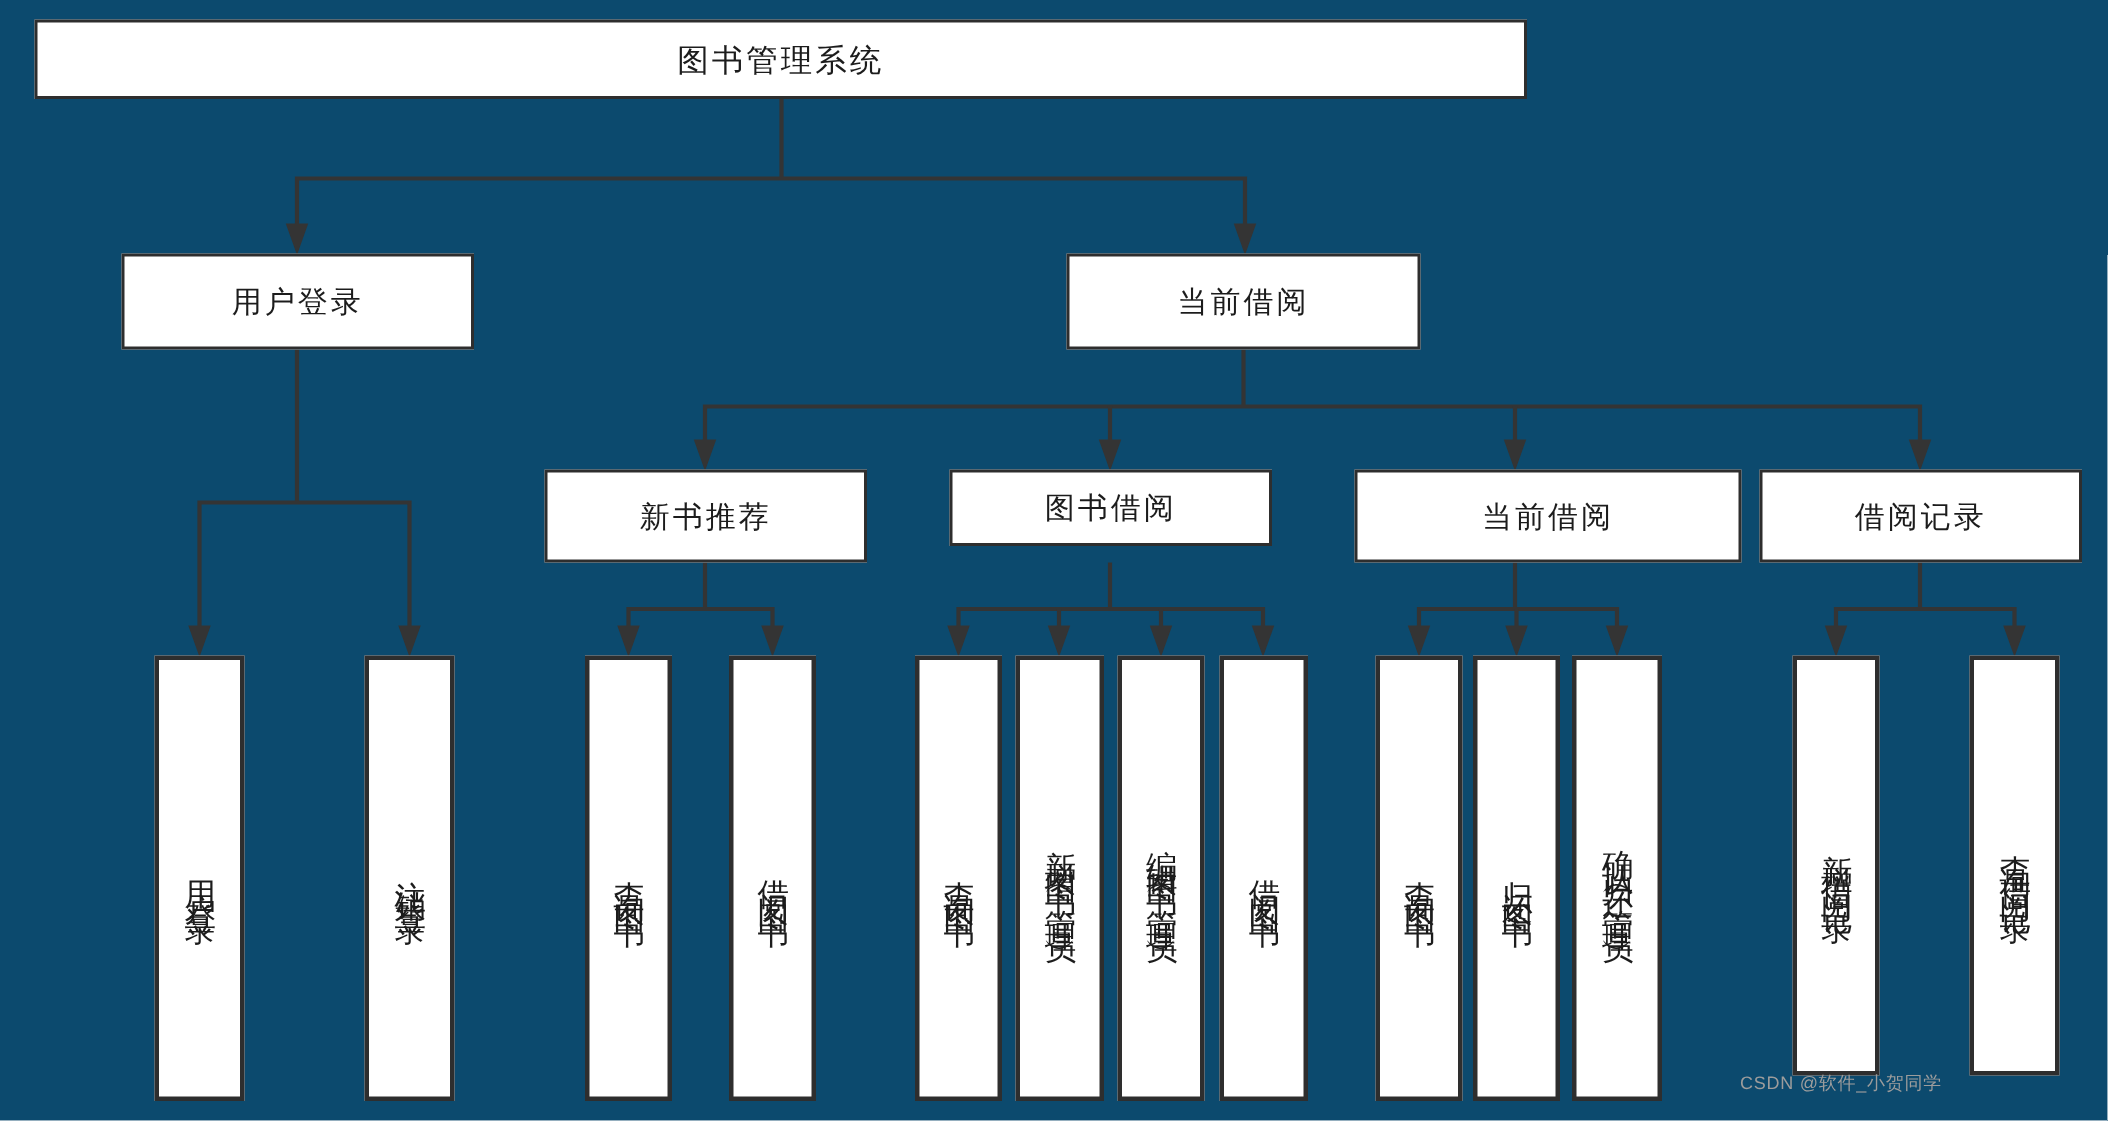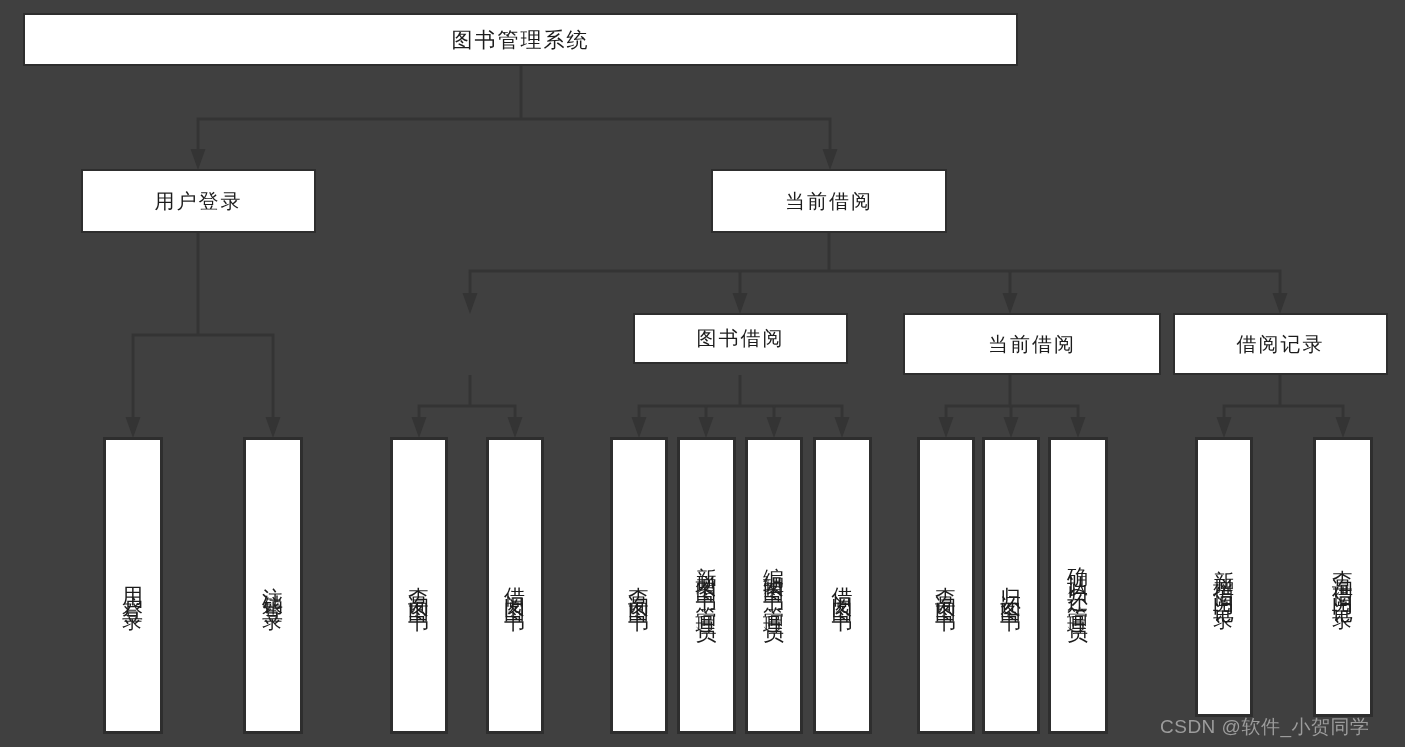--- a/index.html
+++ b/index.html
@@ -5,21 +5,21 @@
   html, body {
     margin: 0;
     padding: 0;
     background: #ffffff;
     font-family: "Liberation Sans", "DejaVu Sans", sans-serif;
   }
   .stage {
     position: relative;
     width: 1405px;
     height: 747px;
-    background: #404040;
+    background: #0c4a6e;
     overflow: hidden;
   }
   .connectors {
     position: absolute;
     left: 0;
     top: 0;
     width: 1405px;
     height: 747px;
   }
   .node {
@@ -46,21 +46,21 @@
     text-orientation: mixed;
     font-size: 21px;
     line-height: 1;
     letter-spacing: 8px;
     white-space: nowrap;
   }
   .watermark {
     position: absolute;
     left: 1160px;
     top: 714px;
-    font-size: 19px;
+    font-size: 12px;
     letter-spacing: 0.5px;
     color: #9c9c9c;
     white-space: nowrap;
     text-align: right;
   }
 </style>
 </head>
 <body>
 
 <div class="stage">
@@ -121,20 +121,23 @@
     <span class="lbl">图书管理系统</span>
   </div>
 
   <div class="node branch" style="left:81px;top:169px;width:235px;height:64px">
     <span class="lbl">用户登录</span>
   </div>
   <div class="node branch" style="left:711px;top:169px;width:236px;height:64px">
     <span class="lbl">当前借阅</span>
   </div>
 
+  <div class="node branch" style="left:363px;top:313px;width:215px;height:62px">
+    <span class="lbl">新书推荐</span>
+  </div>
   <div class="node branch" style="left:633px;top:313px;width:215px;height:51px">
     <span class="lbl">图书借阅</span>
   </div>
   <div class="node branch" style="left:903px;top:313px;width:258px;height:62px">
     <span class="lbl">当前借阅</span>
   </div>
   <div class="node branch" style="left:1173px;top:313px;width:215px;height:62px">
     <span class="lbl">借阅记录</span>
   </div>
 

